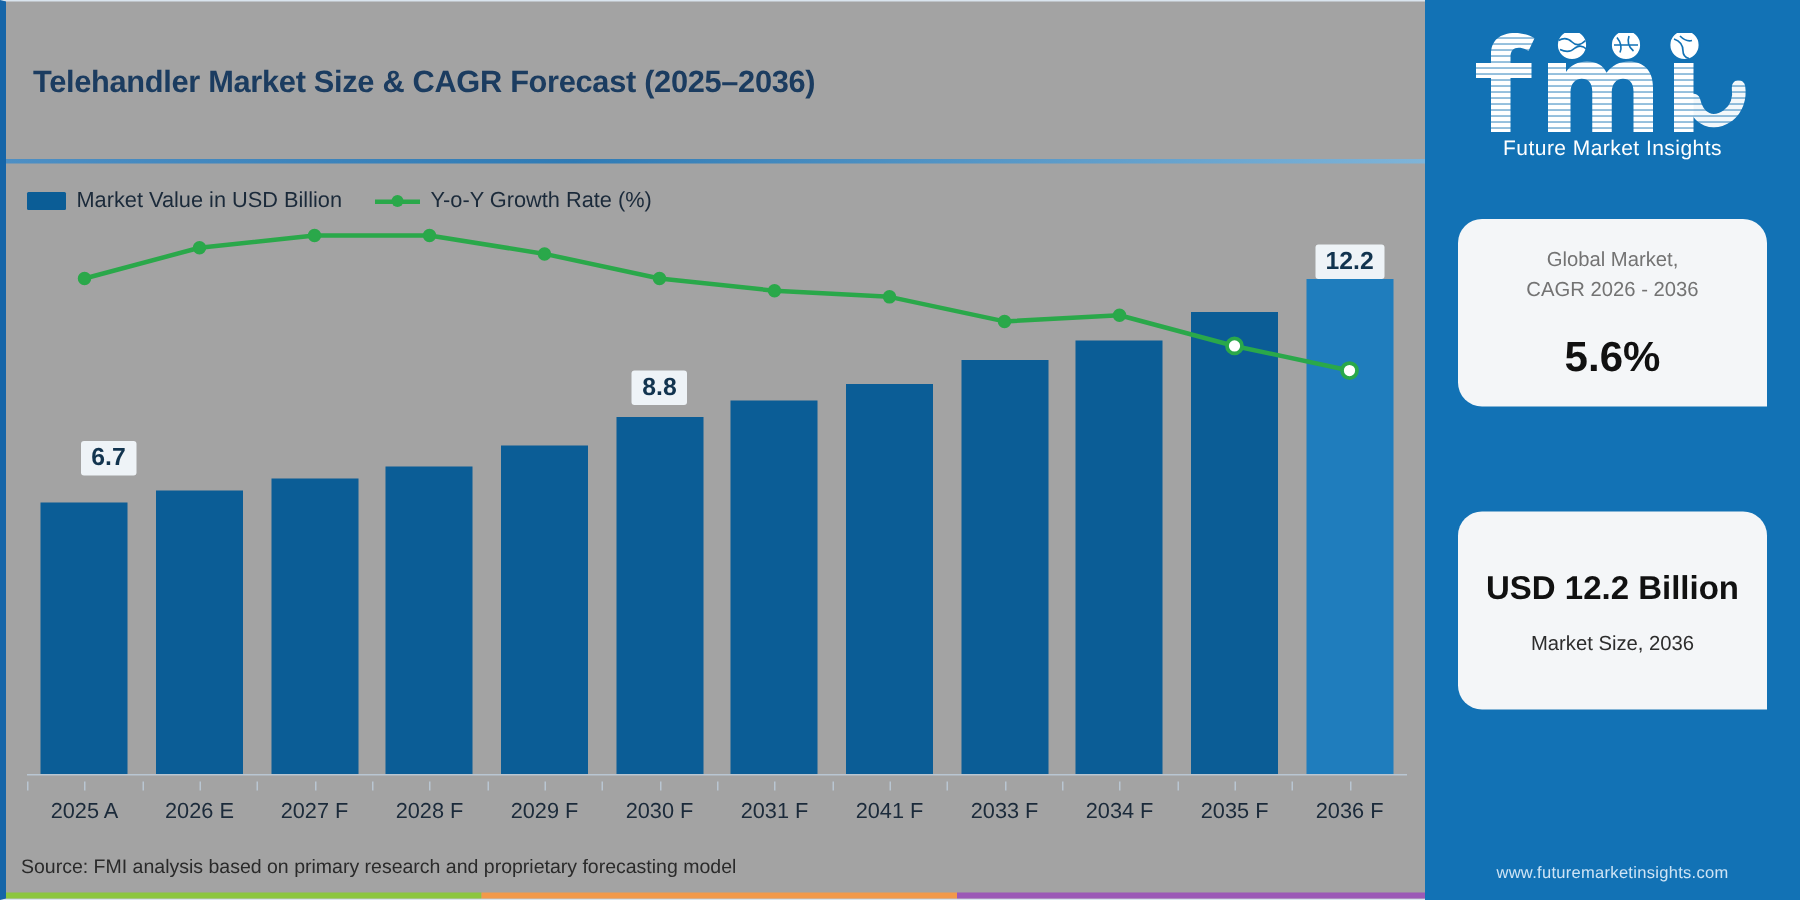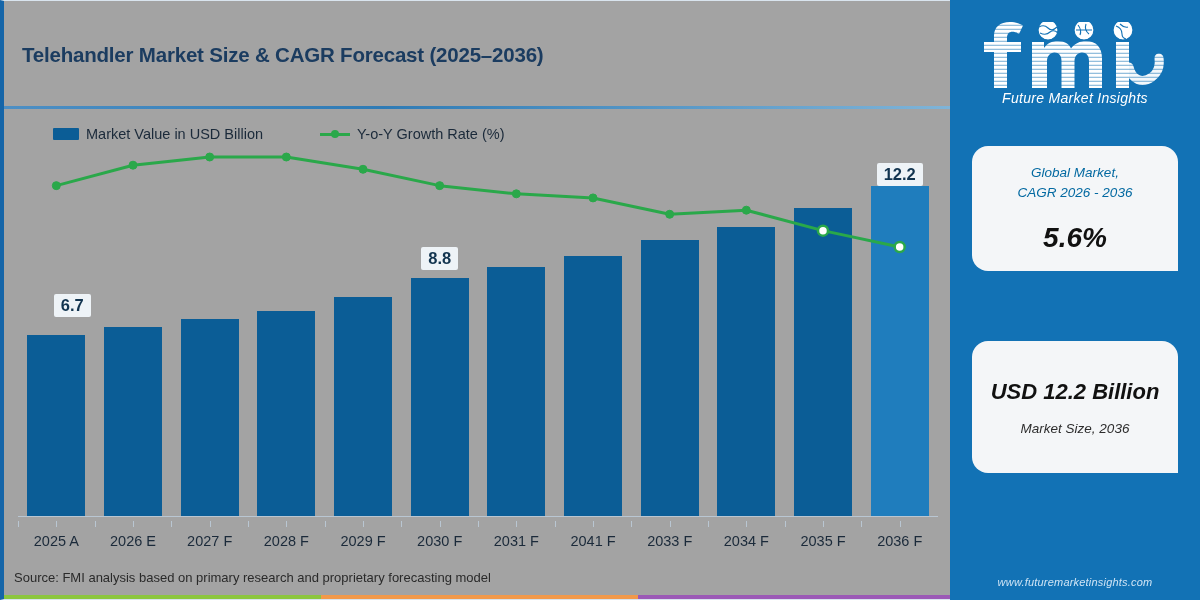--- a/index.html
+++ b/index.html
@@ -62,21 +62,20 @@
     left: 14px; top: 125px;
     display: flex;
     align-items: center;
     gap: 22px;
   }
 
   .legend-item {
     display: flex;
     align-items: center;
     gap: 7px;
-    margin-left: 35px;
   }
 
   .legend-swatch-bar {
     width: 26px;
     height: 12px;
     background: #0b5d96;
     border-radius: 1px;
   }
 
   .legend-swatch-line {
@@ -222,21 +221,20 @@
 
   
   .sidebar {
     position: relative;
     width: 250px;
     height: 600px;
     background: #1272b5;
     display: flex;
     flex-direction: column;
     align-items: center;
-    font-style: italic;
   }
 
   .logo-block {
     margin-top: 8px;
     width: 100%;
     height: 112px;
     display: flex;
     flex-direction: column;
     align-items: center;
     justify-content: center;
@@ -267,21 +265,21 @@
     text-align: center;
   }
 
   .card-cagr {
     margin-top: 26px;
     height: 125px;
   }
 
   .card-cagr-caption {
     font-size: 13.5px;
-    color: #0369a1;
+    color: #737373;
     line-height: 1.45;
   }
 
   .card-cagr-value {
     margin-top: 20px;
     font-size: 28px;
     font-weight: bold;
     color: #111111;
   }
 

